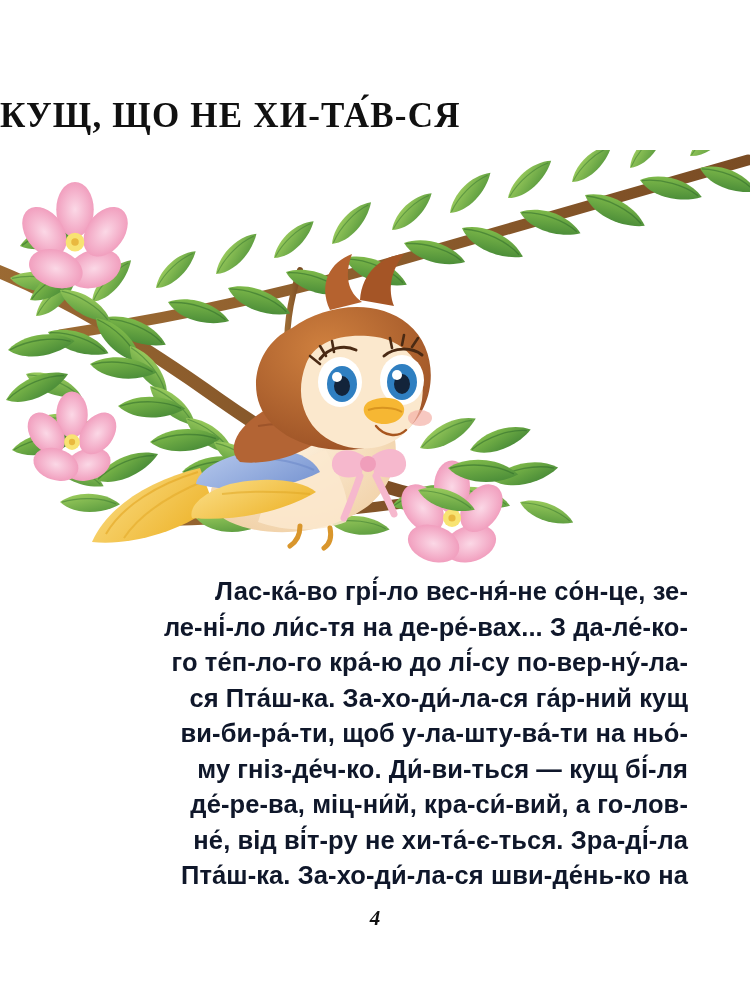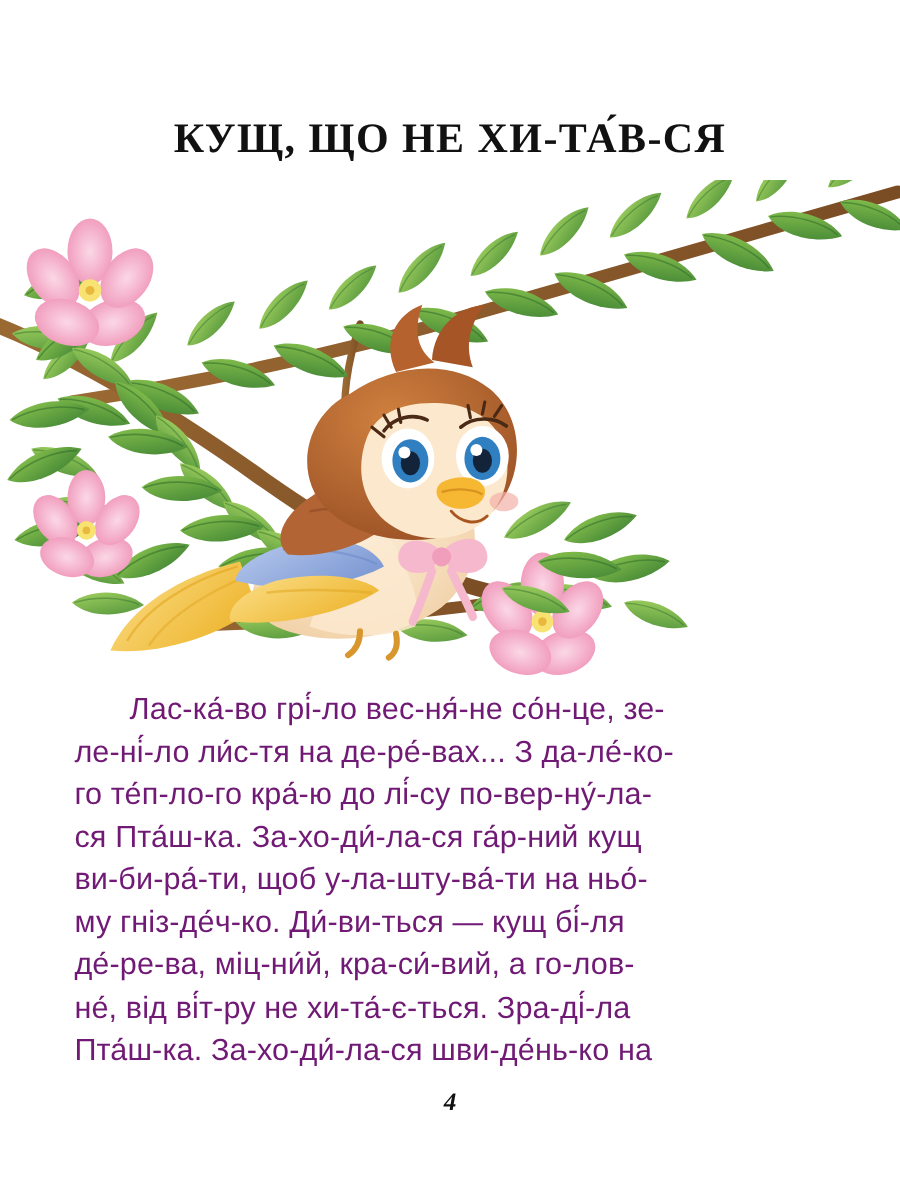--- a/index.html
+++ b/index.html
@@ -21,21 +21,20 @@
     height: 990px;
     background: #ffffff;
   }
 
   
   .title-block {
     position: absolute;
     top: 84px;
     left: 0;
     width: 750px;
-    text-align: center;
     z-index: 5;
   }
   .title-line {
     font-family: "Liberation Serif", serif;
     font-weight: bold;
     font-size: 35px;
     letter-spacing: 1.2px;
     line-height: 64px;
     color: #111111;
     white-space: nowrap;
@@ -60,23 +59,24 @@
     top: 574px;
     left: 62px;
     width: 626px;
     z-index: 6;
   }
   .body-text p {
     margin: 0;
     font-size: 25.5px;
     line-height: 35.5px;
     letter-spacing: 0.1px;
-    color: #701a75;
-    text-align: left;
+    color: #0f172a;
+    text-align: right;
     white-space: pre-wrap;
+    font-weight: bold;
   }
   .body-line {
     display: block;
     white-space: pre;
   }
   .indent {
     display: inline-block;
     width: 46px;
   }
 

